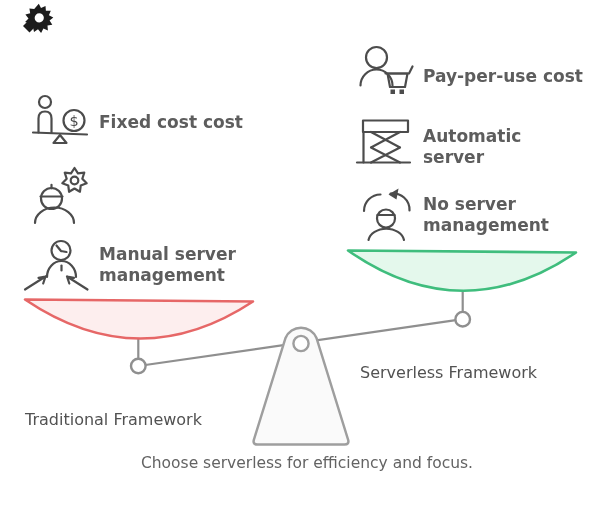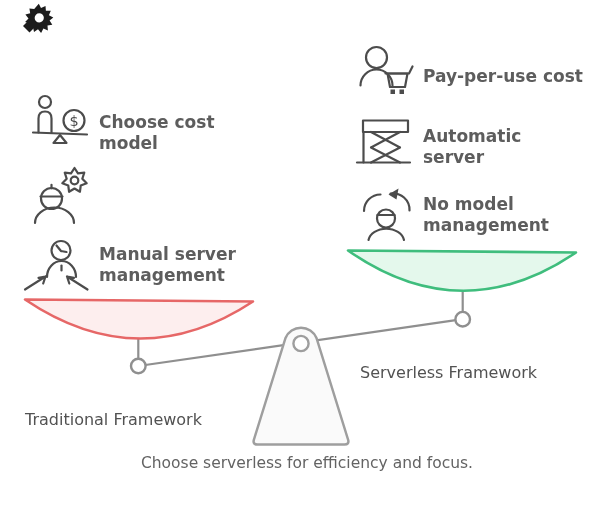--- a/index.html
+++ b/index.html
@@ -99,24 +99,24 @@
       <path d="M348 250.5 L576 252.5 Q462 330 348 250.5 Z" fill="var(--green-pan-fill)" stroke="var(--green-pan-stroke)" stroke-width="2.6" stroke-linejoin="round"></path>
 
       <circle class="scaleCircle" cx="138.3" cy="366" r="7.3"></circle>
       <circle class="scaleCircle" cx="462.7" cy="319.2" r="7.3"></circle>
 
       <path d="M285.5 338 A16.8 16.8 0 0 1 316.5 338 L348.2 440 Q349.3 444.5 344.5 444.5 L257.5 444.5 Q252.7 444.5 253.8 440 Z" fill="var(--fulcrum-fill)" stroke="var(--fulcrum-stroke)" stroke-width="2.5" stroke-linejoin="round"></path>
       <circle cx="301" cy="343.5" r="7.6" fill="#ffffff" stroke="var(--fulcrum-stroke)" stroke-width="2.4"></circle>
     </g>
   </svg>
 
-  <div class="txt" style="left:99px;top:112px;width:165px">Choose cost model</div>
+  <div class="txt" style="left:99px;top:112px;width:165px">Fixed cost cost</div>
   <div class="txt" style="left:99px;top:244px;width:140px">Manual server management</div>
 
   <div class="txt right-col" style="left:423px;top:66px;width:165px">Pay-per-use cost</div>
   <div class="txt right-col" style="left:423px;top:126px;width:100px">Automatic server</div>
-  <div class="txt right-col" style="left:423px;top:194px;width:120px">No model management</div>
+  <div class="txt right-col" style="left:423px;top:194px;width:120px">No server management</div>
 
   <div class="frameworkLabel" style="left:360px;top:363px">Serverless Framework</div>
   <div class="frameworkLabel" style="left:25px;top:410px">Traditional Framework</div>
 
   <div class="caption">Choose serverless for efficiency and focus.</div>
 </div>
 
 </body></html>

